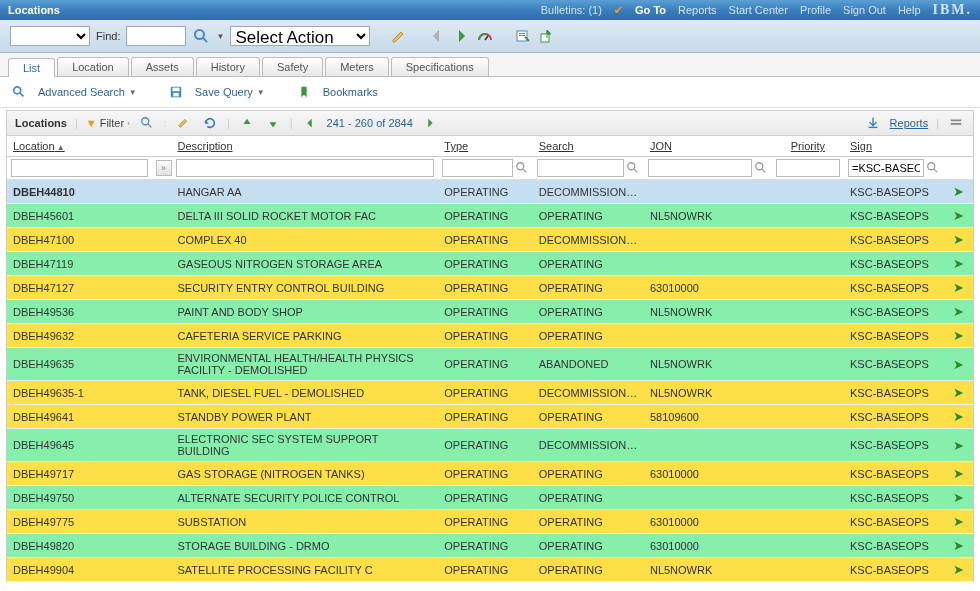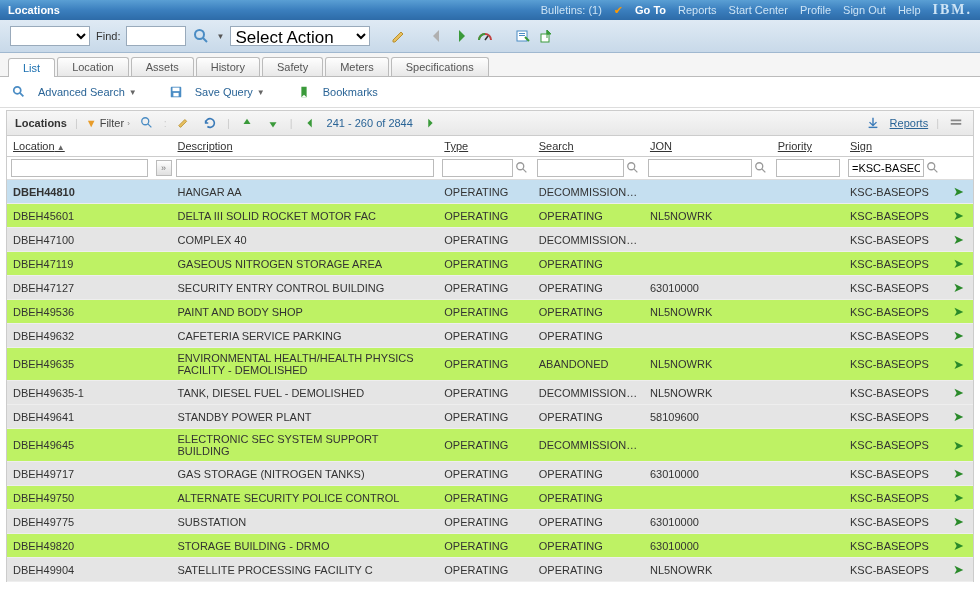--- a/index.html
+++ b/index.html
@@ -45,22 +45,22 @@
 .data-table { width: 100%; border-collapse: collapse; table-layout: fixed; }
 .data-table th { text-align: left; font-weight: normal; font-size: 11px; padding: 4px 6px; border-bottom: 1px solid #ccc; background: #fff; color: #333; text-decoration: underline; cursor: pointer; }
 .data-table th.sorted::after { content: " ▲"; font-size: 8px; color: #666; }
 .filter-row td { padding: 2px 4px; border-bottom: 1px solid #ddd; background: #fff; }
 .filter-row input { width: 100%; height: 18px; border: 1px solid #bbb; font-size: 11px; padding: 0 3px; }
 .filter-row .with-icon { display: flex; align-items: center; gap: 2px; }
 .filter-row .with-icon input { flex: 1; }
 .mag { width: 14px; height: 14px; display: inline-block; cursor: pointer; }
 .chev { width: 16px; height: 16px; background: linear-gradient(to bottom,#fefefe,#e0e0e0); border:1px solid #bbb; display:flex; align-items:center; justify-content:center; cursor:pointer; font-size:9px; color:#777; }
 .data-table tbody tr td { padding: 4px 6px; font-size: 11px; border-bottom: 1px solid #eee; overflow: hidden; text-overflow: ellipsis; white-space: nowrap; }
-.data-table tbody tr.odd { background: #bef264; }
-.data-table tbody tr.even { background: #e5e5e5; }
+.data-table tbody tr.odd { background: #86efac; }
+.data-table tbody tr.even { background: #fde047; }
 .data-table tbody tr.selected { background: #c5dff0; }
 .data-table tbody tr.selected td:first-child { font-weight: bold; margin-left: 29px; }
 .row-action { text-align: center; }
 .row-action-icon { color: #2a8a2a; font-size: 13px; cursor: pointer; }
 
 
 svg.sm { width: 14px; height: 14px; }
 svg.tb { width: 16px; height: 16px; }
 
 .arrow-green { color: #3a9a3a; }
@@ -272,21 +272,21 @@
         <col class="col-site">
         <col class="col-act">
   </colgroup>
   <thead>
     <tr>
       <th class="sorted" colspan="2">Location</th>
       <th>Description</th>
       <th>Type</th>
       <th>Search</th>
       <th>JON</th>
-      <th style="text-align:left;text-decoration:underline;">Priority</th>
+      <th style="text-align:center;text-decoration:underline;">Priority</th>
       <th>Sign</th>
       <th></th>
     </tr>
     <tr class="filter-row">
       <td><input style=""></td>
       <td>
             <span class="chev">»</span>
           </td>
       <td><input style=""></td>
       <td>

